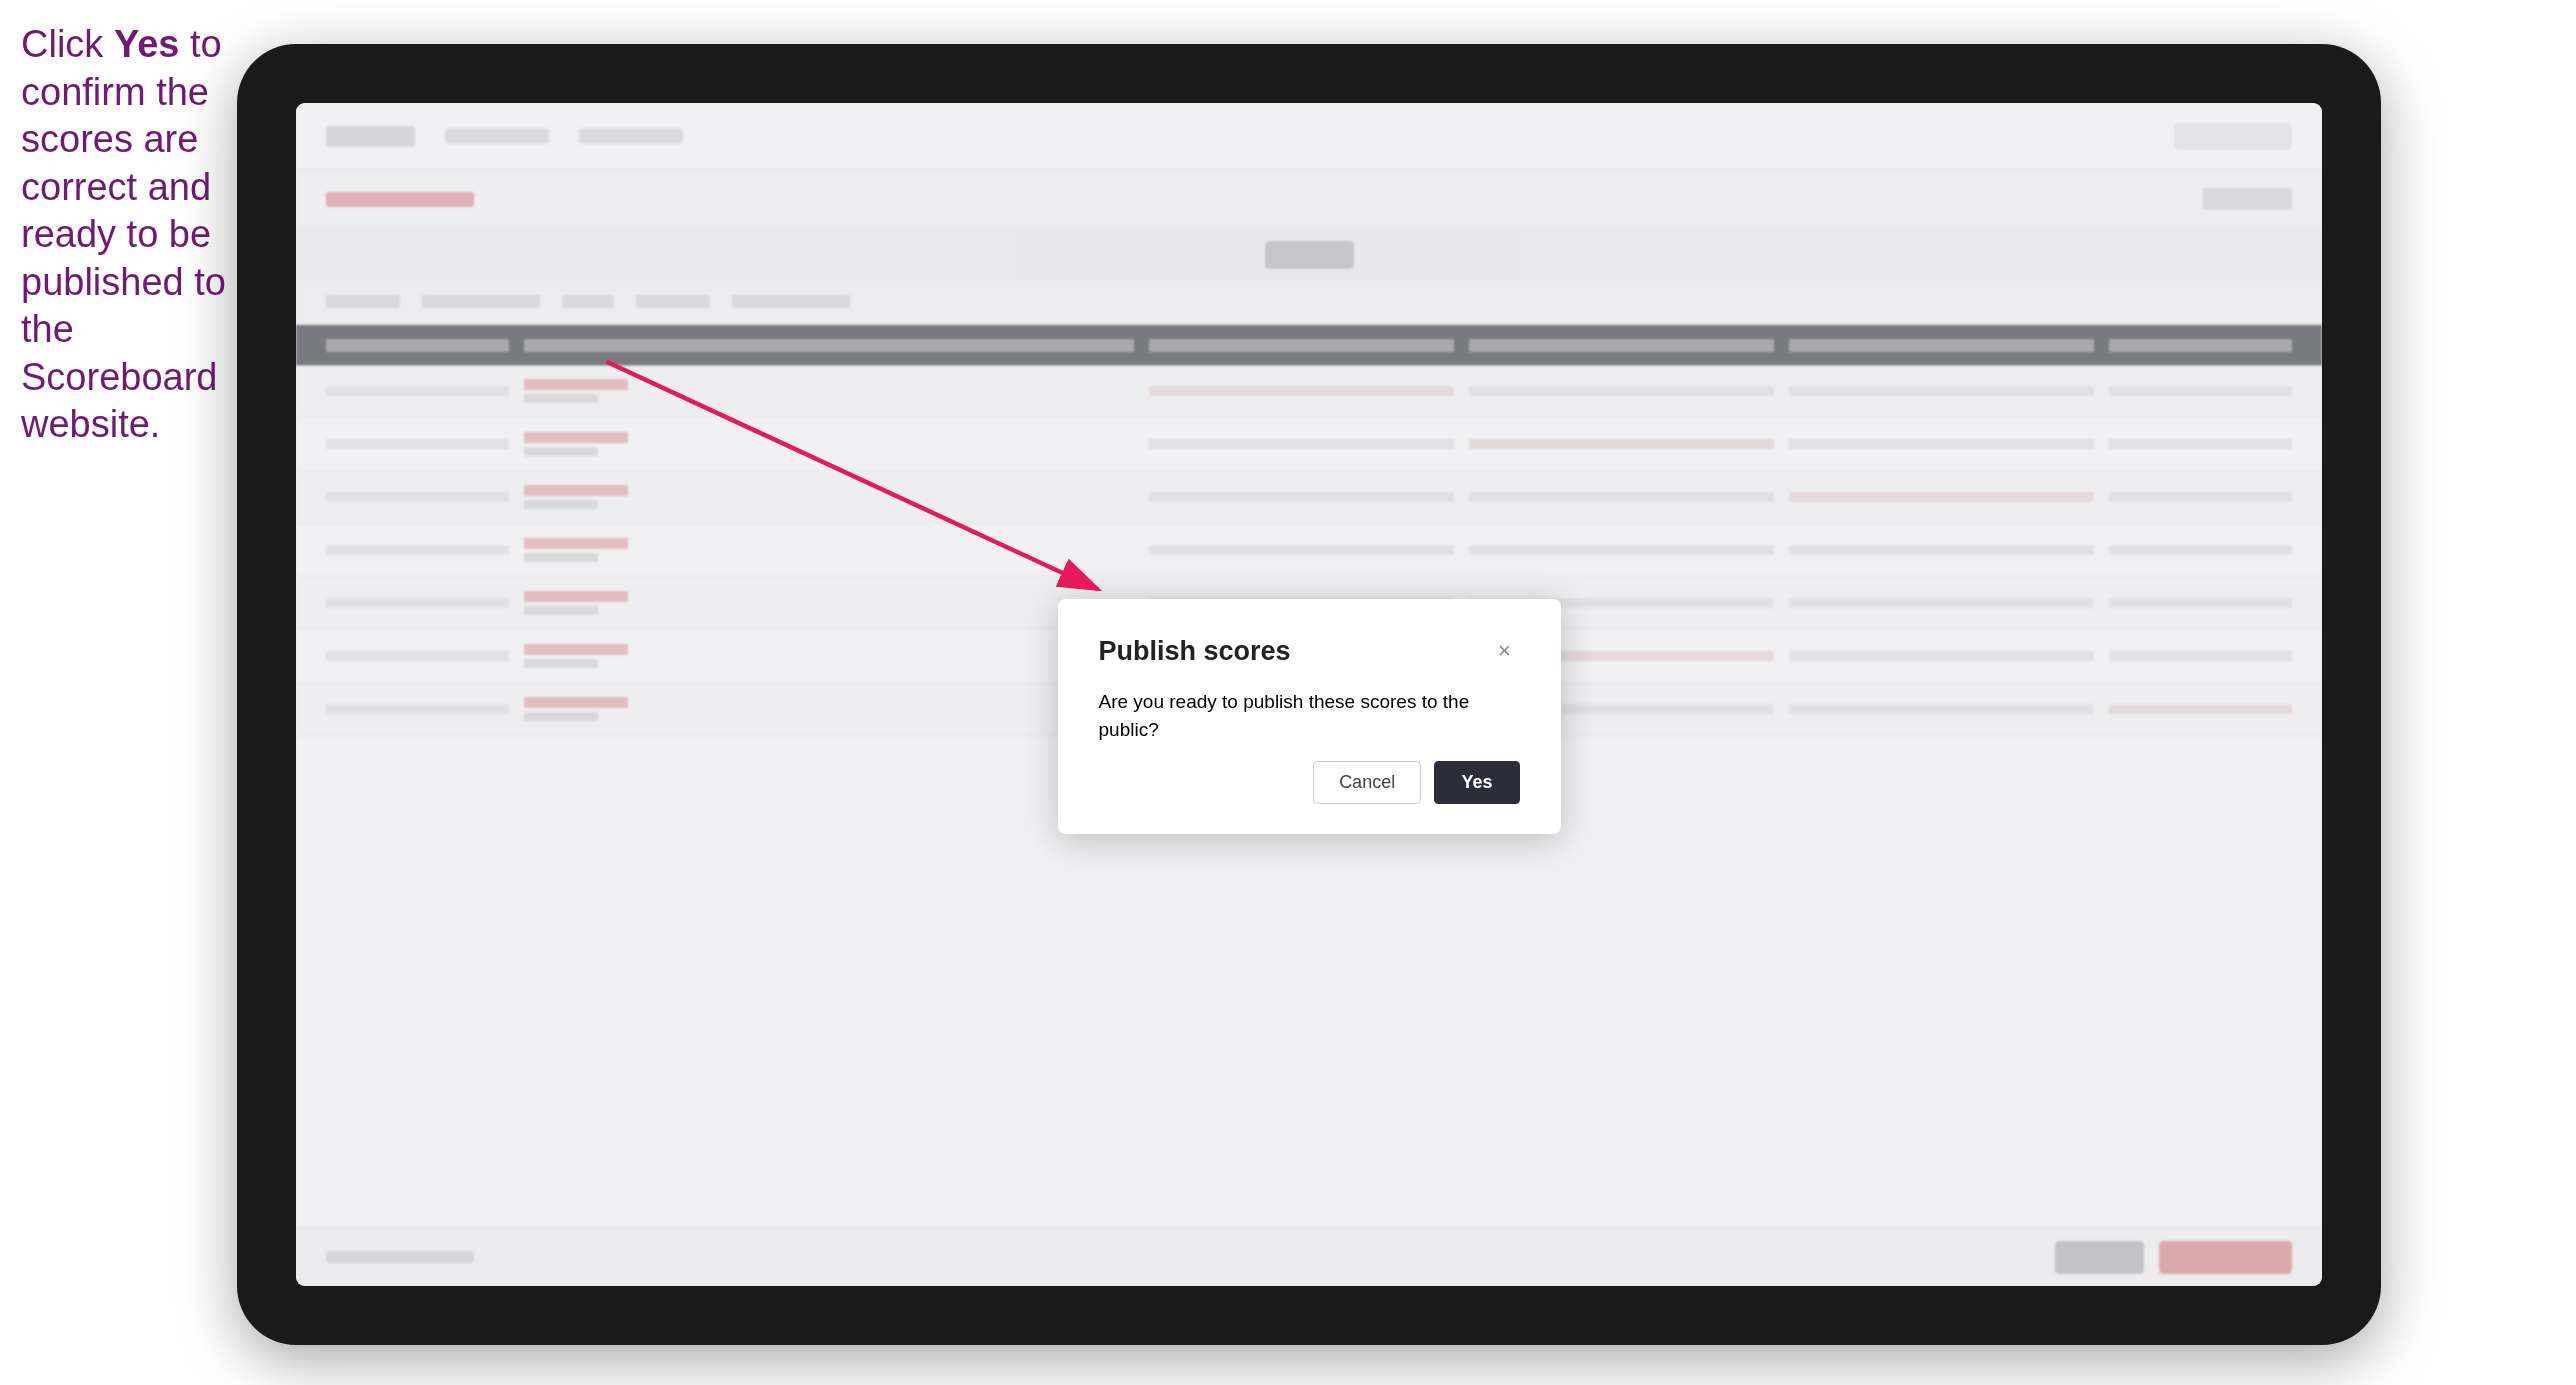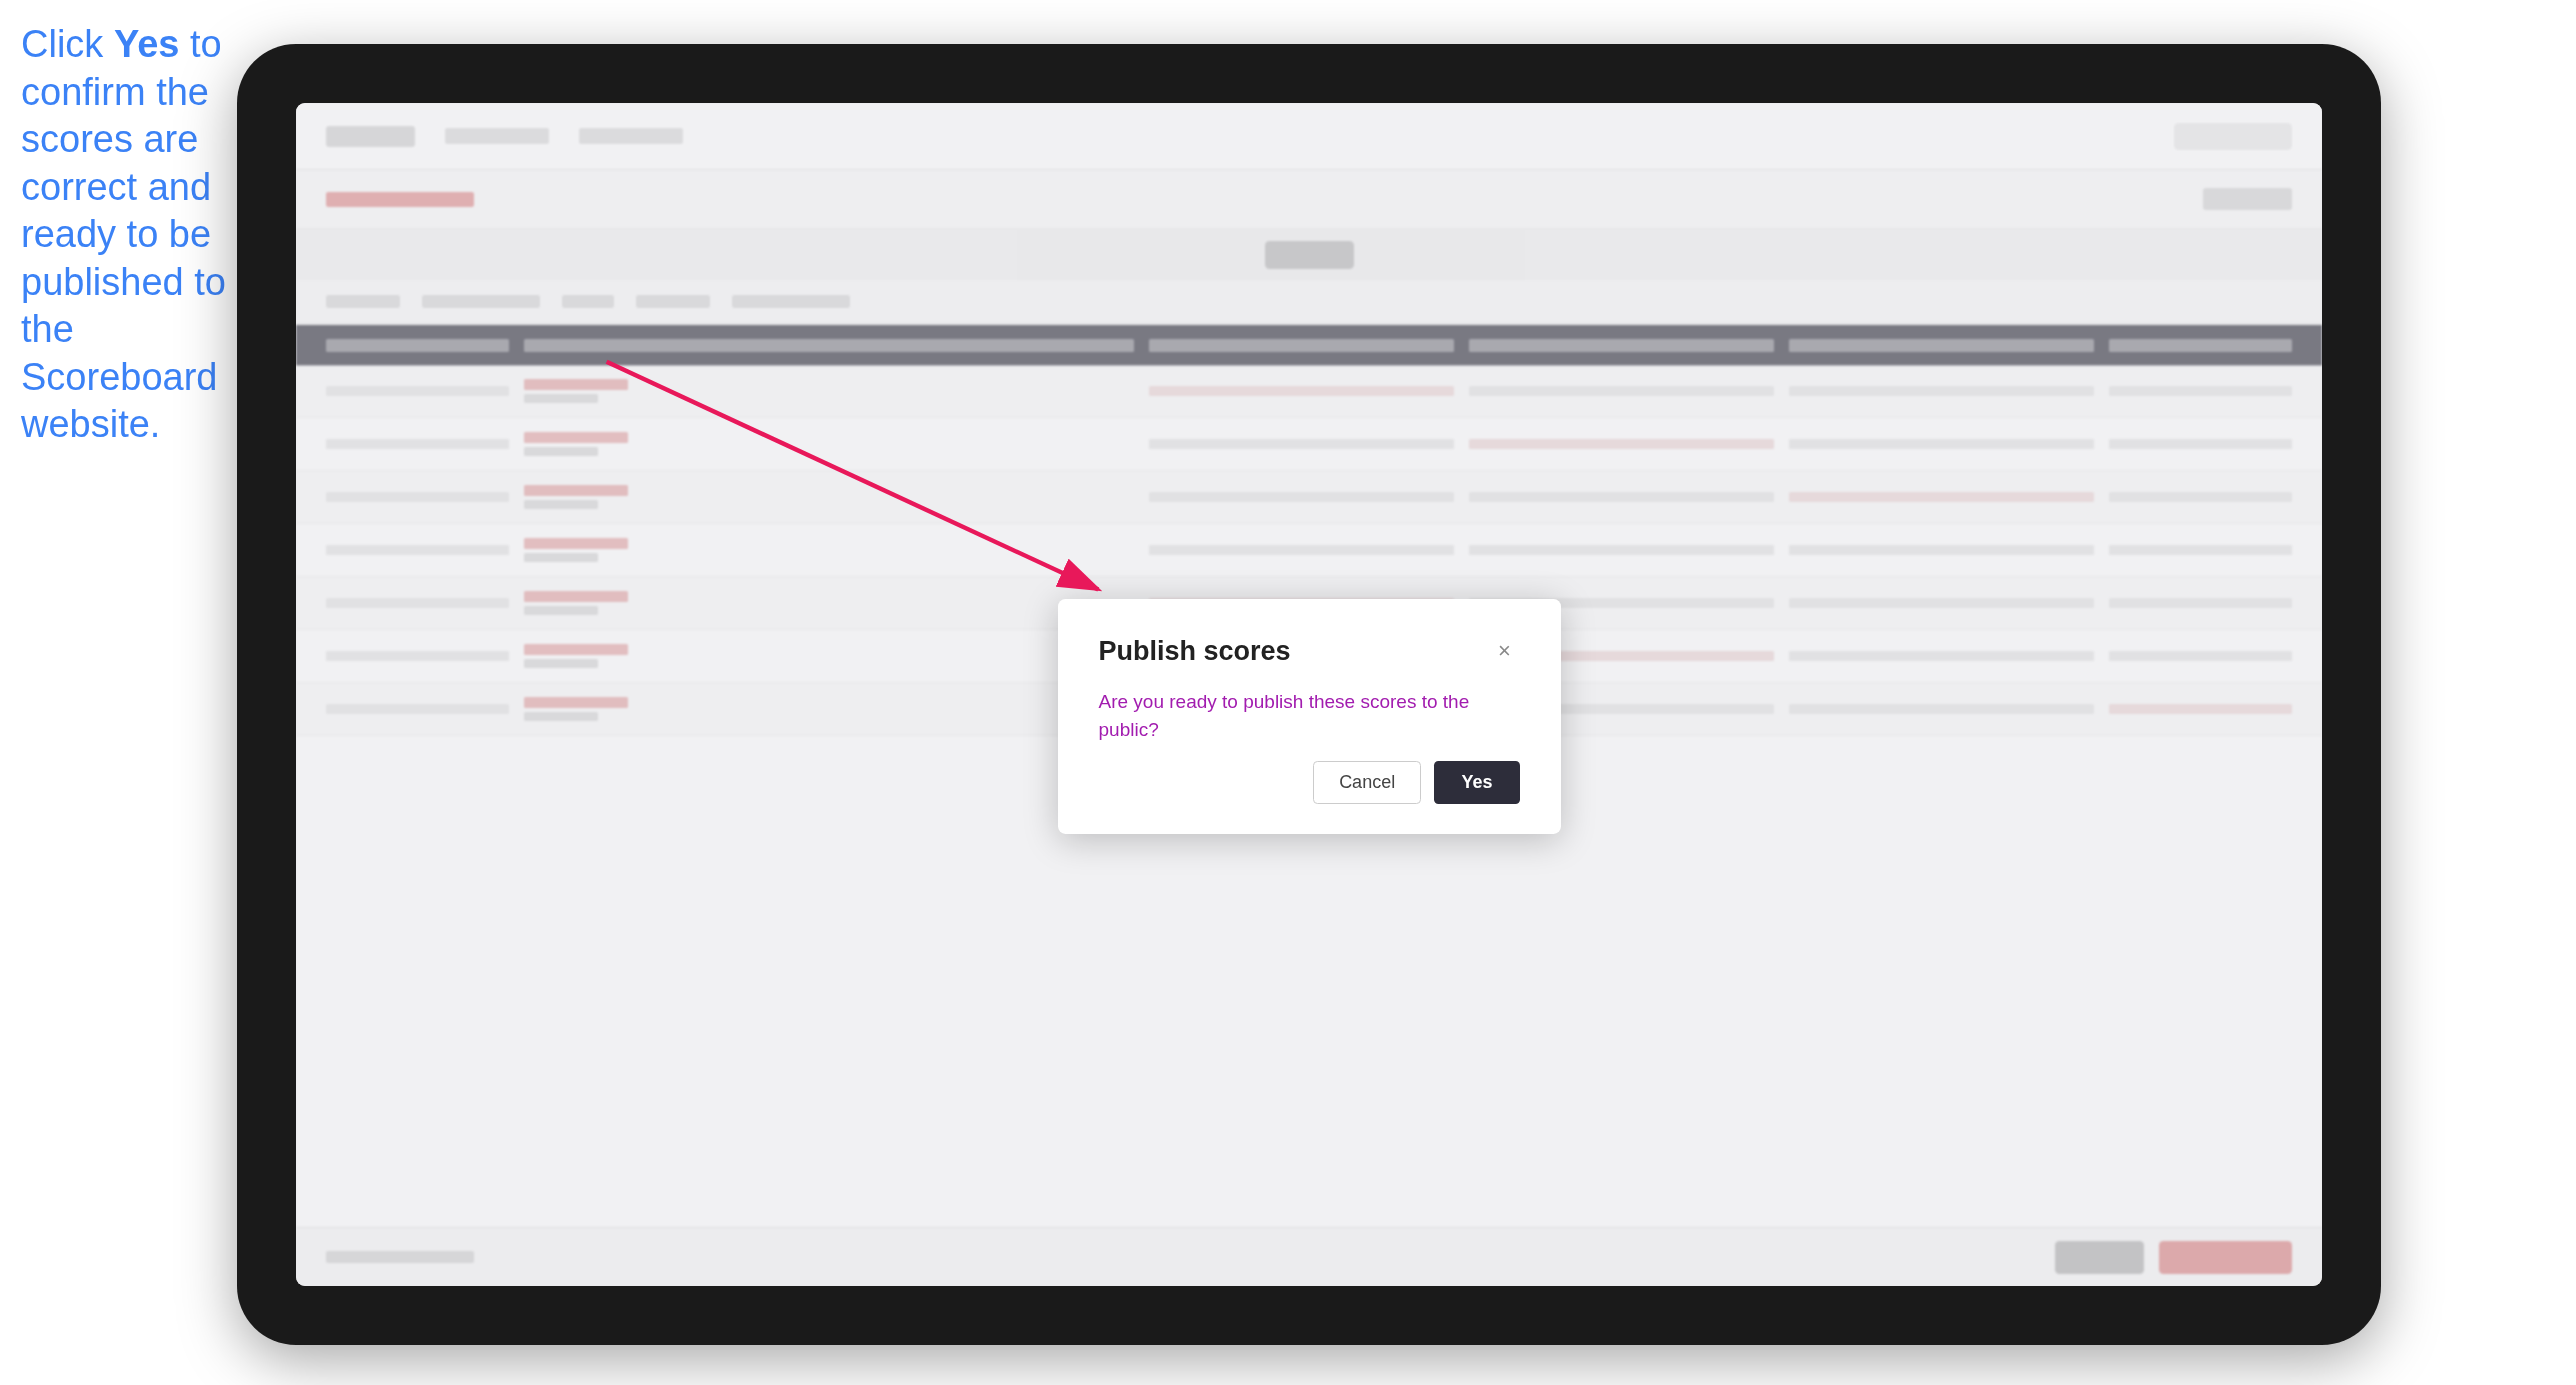--- a/index.html
+++ b/index.html
@@ -14,21 +14,21 @@
     }
 
     
     .instruction-text {
       position: absolute;
       left: 21px;
       top: 21px;
       width: 207px;
       font-size: 38px;
       line-height: 1.25;
-      color: #3b82f6;
+      color: #701a75;
     }
 
     .instruction-text strong {
       font-weight: 800;
     }
 
     
     .tablet-outer {
       position: absolute;
       left: 237px;
@@ -306,21 +306,21 @@
       display: flex;
       align-items: center;
       justify-content: center;
       color: #888;
       font-size: 22px;
       border-radius: 3px;
     }
 
     .modal-body {
       font-size: 19px;
-      color: #a21caf;
+      color: #000000;
       margin-bottom: 16px;
       line-height: 1.5;
     }
 
     .modal-footer {
       display: flex;
       justify-content: flex-end;
       gap: 13.3px;
     }
 

